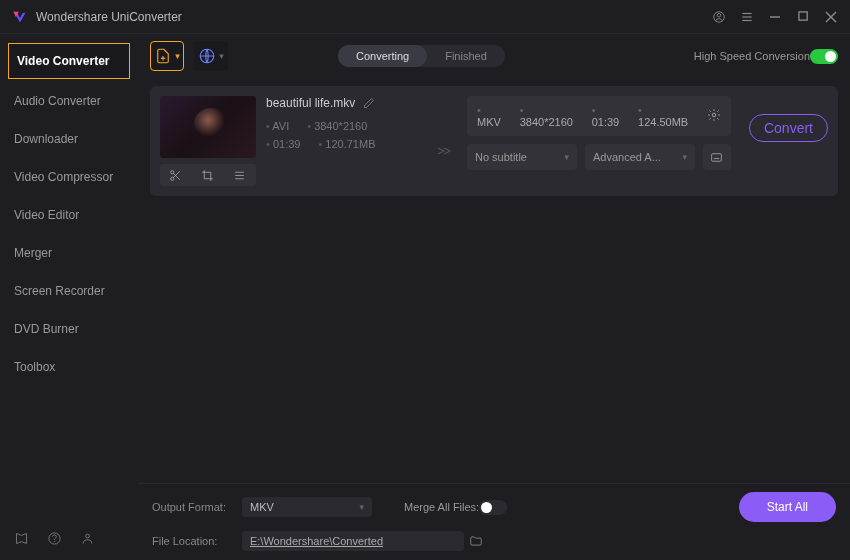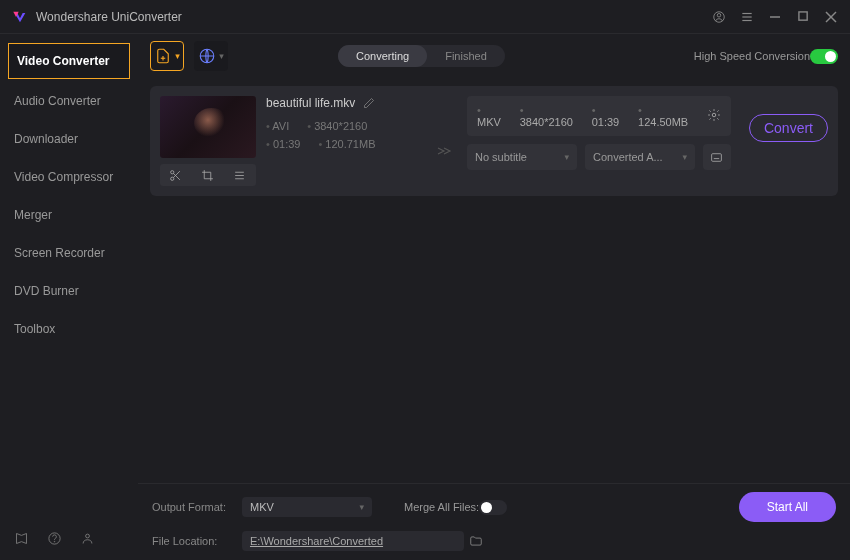--- a/index.html
+++ b/index.html
@@ -99,20 +99,21 @@
       </div>
   </div>
 </div>
 
 <div class="main">
   <div class="sidebar">
     <div class="side-item active">Video Converter</div>
     <div class="side-item">Audio Converter</div>
     <div class="side-item">Downloader</div>
     <div class="side-item">Video Compressor</div>
+    <div class="side-item">Video Editor</div>
     <div class="side-item">Merger</div>
     <div class="side-item">Screen Recorder</div>
     <div class="side-item">DVD Burner</div>
     <div class="side-item">Toolbox</div>
     <div class="side-bottom">
       <svg width="15" height="15" viewBox="0 0 24 24" fill="none" stroke="#777" stroke-width="1.5">
           <path d="M4 4v16l8-3 8 3V4l-8 3-8-3z"></path>
         </svg>
       <svg width="15" height="15" viewBox="0 0 24 24" fill="none" stroke="#777" stroke-width="1.5">
           <circle cx="12" cy="12" r="9"></circle>
@@ -213,21 +214,21 @@
                   <circle cx="12" cy="12" r="3"></circle>
                   <path d="M12 2v3M12 19v3M4.2 4.2l2.1 2.1M17.7 17.7l2.1 2.1M2 12h3M19 12h3M4.2 19.8l2.1-2.1M17.7 6.3l2.1-2.1"></path>
                 </svg></div>
           </div>
           <div class="out-bottom">
             <div class="select">
                 <span>No subtitle</span>
                 <span class="chev">▾</span>
               </div>
             <div class="select">
-                <span>Converted A...</span>
+                <span>Advanced A...</span>
                 <span class="chev">▾</span>
               </div>
             <div class="sq-btn">
                 <svg width="13" height="13" viewBox="0 0 24 24" fill="none" stroke="#aaa" stroke-width="1.5">
                   <rect x="3" y="5" width="18" height="14" rx="2"></rect>
                   <line x1="7" y1="14" x2="17" y2="14"></line>
                 </svg>
               </div>
           </div>
         </div>

